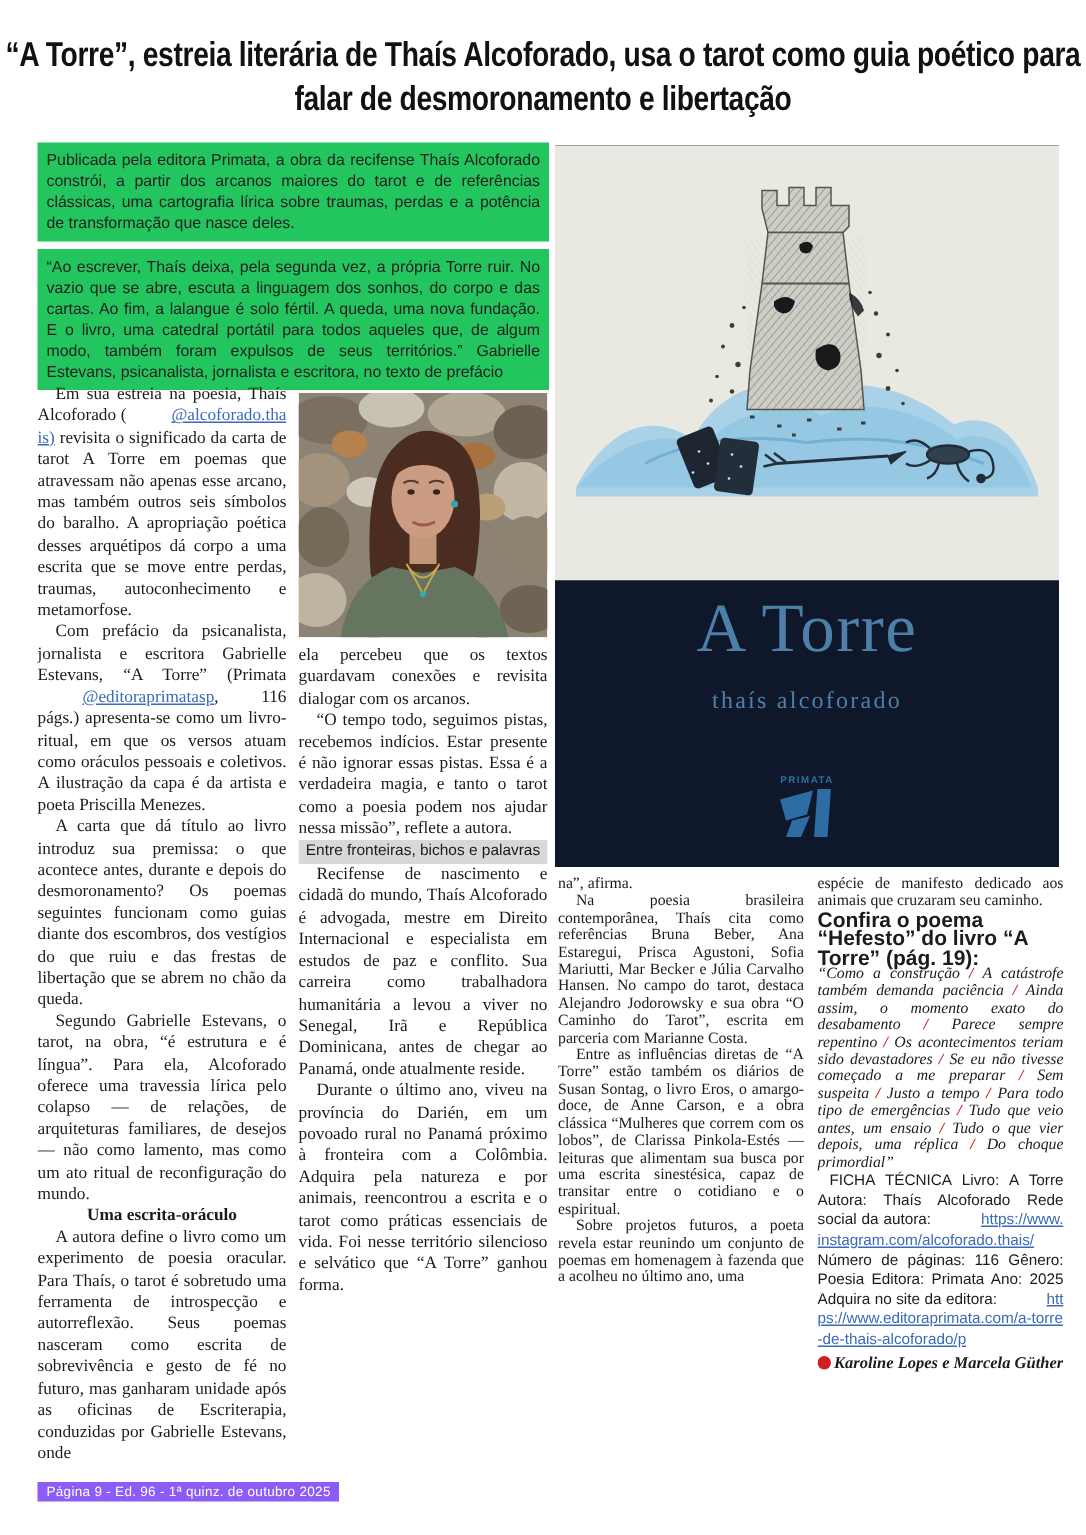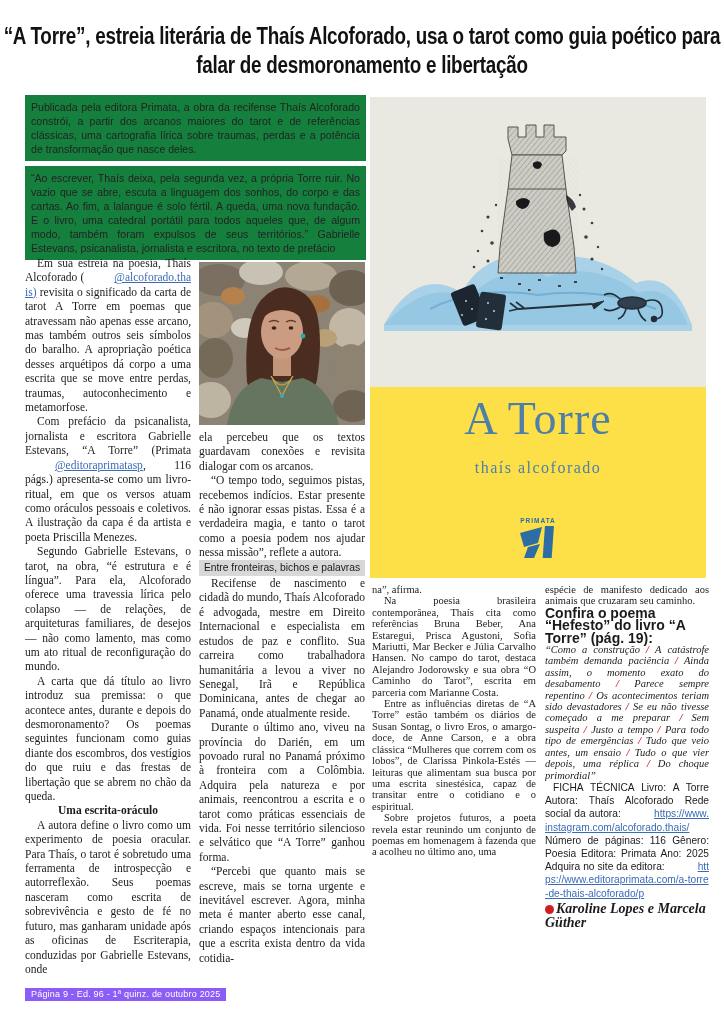--- a/index.html
+++ b/index.html
@@ -5,21 +5,21 @@
   html,body{margin:0;padding:0;background:#ffffff;}
   .page{position:relative;width:724px;height:1023px;background:#ffffff;overflow:hidden;
         font-family:"Liberation Serif",serif;color:#1b1b1b;}
   
   .headline{position:absolute;left:-80px;top:22px;width:884px;margin:0;
             transform:scaleX(.819);transform-origin:center top;
             font-family:"Liberation Sans",sans-serif;font-weight:bold;
             font-size:23px;line-height:29px;letter-spacing:-.3px;
             text-align:center;color:#111;}
   
-  .intro{position:absolute;left:25px;width:329px;margin:0;background:#15803d;
+  .intro{position:absolute;left:25px;width:329px;margin:0;background:#22c55e;
          font-family:"Liberation Sans",sans-serif;font-size:10.6px;line-height:14px;
          text-align:justify;color:#222;padding:5px 6px;}
   .intro.p1{top:95px;}
   .intro.p2{top:166px;}
   
   .col{position:absolute;text-align:justify;overflow:hidden;}
   .colA{width:166px;font-size:11.5px;line-height:14.4px;}
   .colB{width:164px;font-size:10.5px;line-height:11.4px;}
   .c1{left:25px;top:256px;height:730px;}
   .c2{left:199px;top:430px;height:556px;}
@@ -30,28 +30,28 @@
   .subc{font-weight:bold;text-align:center;}
   .subg{font-family:"Liberation Sans",sans-serif;font-weight:normal;font-size:10.3px;
         background:#d8d8d8;text-align:center;padding:1px 0;}
   .pboldsans{font-family:"Liberation Sans",sans-serif;font-weight:bold;font-size:14px;
              line-height:12.4px;margin:0;text-align:left;}
   .poem{margin:0;font-style:italic;}
   .slash{color:#cf2020;font-weight:bold;}
   .ficha{margin:0;font-family:"Liberation Sans",sans-serif;font-size:10.2px;line-height:13.2px;
          text-indent:8px;}
   .lnk{color:#3b6ab8;text-decoration:underline;cursor:pointer;word-break:break-all;padding-left:30px;}
-  .byline{margin:2px 0 0 0;font-weight:bold;font-style:italic;font-size:14px;line-height:14px;
+  .byline{margin:2px 0 0 0;font-weight:bold;font-style:italic;font-size:11px;line-height:14px;
           text-align:left;}
   .bullet{display:inline-block;width:9px;height:9px;border-radius:50%;background:#cf2020;
           margin-right:2px;vertical-align:-1px;}
   
   .photo{position:absolute;left:199px;top:262px;width:166px;height:163px;overflow:hidden;}
   
-  .cover{position:absolute;left:370px;top:97px;width:336px;height:481px;background:#fde047;}
+  .cover{position:absolute;left:370px;top:97px;width:336px;height:481px;background:#0f172a;}
   .cover-title{position:absolute;left:0;top:295px;width:100%;text-align:center;
                font-family:"Liberation Serif",serif;font-size:46px;color:#4d7fa8;letter-spacing:1px;}
   .cover-author{position:absolute;left:0;top:362px;width:100%;text-align:center;
                 font-family:"Liberation Serif",serif;font-size:16px;color:#4d7fa8;letter-spacing:1.5px;}
   .cover-logo{position:absolute;left:0;top:420px;width:100%;text-align:center;}
   .logo-text{display:block;font-family:"Liberation Sans",sans-serif;font-size:6.5px;
              letter-spacing:1px;color:#2e6da4;font-weight:bold;margin-bottom:1px;}
   
   .footer{position:absolute;left:25px;top:988px;background:#8b5cf6;color:#fff;
           font-family:"Liberation Sans",sans-serif;font-weight:normal;font-size:9px;
@@ -192,32 +192,31 @@
         <polygon points="2,8 24,2 20,18 6,22" fill="#2e6da4"></polygon>
         <polygon points="10,22 22,19 16,33 6,33" fill="#2e6da4"></polygon>
         <rect x="27" y="1" width="9" height="32" fill="#2e6da4" transform="skewX(-4)"></rect>
       </svg>
     </div>
   </div>
 
   <div class="col colA c1">
       <p class="bp ind">Em sua estreia na poesia, Thaís Alcoforado (<a class="lnk" href="#">@alcoforado.thais)</a> revisita o significado da carta de tarot A Torre em poemas que atravessam não apenas esse arcano, mas também outros seis símbolos do baralho. A apropriação poética desses arquétipos dá corpo a uma escrita que se move entre perdas, traumas, autoconhecimento e metamorfose.</p>
       <p class="bp ind">Com prefácio da psicanalista, jornalista e escritora Gabrielle Estevans, “A Torre” (Primata <a class="lnk" href="#">@editoraprimatasp</a>, 116 págs.) apresenta-se como um livro-ritual, em que os versos atuam como oráculos pessoais e coletivos. A ilustração da capa é da artista e poeta Priscilla Menezes.</p>
+      <p class="bp ind">A carta que dá título ao livro introduz sua premissa: o que acontece antes, durante e depois do desmoronamento? Os poemas seguintes funcionam como guias diante dos escombros, dos vestígios do que ruiu e das frestas de libertação que se abrem no chão da queda.</p>
       <p class="bp ind">Segundo Gabrielle Estevans, o tarot, na obra, “é estrutura e é língua”. Para ela, Alcoforado oferece uma travessia lírica pelo colapso — de relações, de arquiteturas familiares, de desejos — não como lamento, mas como um ato ritual de reconfiguração do mundo.</p>
-      <p class="bp ind">A carta que dá título ao livro introduz sua premissa: o que acontece antes, durante e depois do desmoronamento? Os poemas seguintes funcionam como guias diante dos escombros, dos vestígios do que ruiu e das frestas de libertação que se abrem no chão da queda.</p>
       <div class="subc">Uma escrita-oráculo</div>
       <p class="bp ind">A autora define o livro como um experimento de poesia oracular. Para Thaís, o tarot é sobretudo uma ferramenta de introspecção e autorreflexão. Seus poemas nasceram como escrita de sobrevivência e gesto de fé no futuro, mas ganharam unidade após as oficinas de Escriterapia, conduzidas por Gabrielle Estevans, onde</p>
     </div>
   <div class="col colA c2">
       <p class="bp">ela percebeu que os textos guardavam conexões e revisita dialogar com os arcanos.</p>
       <p class="bp ind">“O tempo todo, seguimos pistas, recebemos indícios. Estar presente é não ignorar essas pistas. Essa é a verdadeira magia, e tanto o tarot como a poesia podem nos ajudar nessa missão”, reflete a autora.</p>
       <div class="subg">Entre fronteiras, bichos e palavras</div>
       <p class="bp ind">Recifense de nascimento e cidadã do mundo, Thaís Alcoforado é advogada, mestre em Direito Internacional e especialista em estudos de paz e conflito. Sua carreira como trabalhadora humanitária a levou a viver no Senegal, Irã e República Dominicana, antes de chegar ao  Panamá, onde atualmente reside.</p>
       <p class="bp ind">Durante o último ano, viveu na província do Darién, em um povoado rural no Panamá próximo à fronteira com a Colômbia. Adquira pela natureza e por animais, reencontrou a escrita e o tarot como práticas essenciais de vida. Foi nesse território silencioso e selvático que “A Torre” ganhou forma.</p>
-      <p class="bp ind">“Percebi que quanto mais se escreve, mais se torna urgente e inevitável escrever. Agora, minha meta é manter aberto esse canal, criando espaços intencionais para que a escrita exista dentro da vida cotidia-</p>
     </div>
   <div class="col colB c3">
       <p class="bp">na”, afirma.</p>
       <p class="bp ind">Na poesia brasileira contemporânea, Thaís cita como referências Bruna Beber, Ana Estaregui, Prisca Agustoni, Sofia Mariutti, Mar Becker e Júlia Carvalho Hansen. No campo do tarot, destaca Alejandro Jodorowsky e sua obra “O Caminho do Tarot”, escrita em parceria com Marianne Costa.</p>
       <p class="bp ind">Entre as influências diretas de “A Torre” estão também os diários de Susan Sontag, o livro Eros, o amargo-doce, de Anne Carson, e a obra clássica “Mulheres que correm com os lobos”, de Clarissa Pinkola-Estés — leituras que alimentam sua busca por uma escrita sinestésica, capaz de transitar entre o cotidiano e o espiritual.</p>
       <p class="bp ind">Sobre projetos futuros, a poeta revela estar reunindo um conjunto de poemas em homenagem à fazenda que a acolheu no último ano, uma</p>
     </div>
   <div class="col colB c4">
       <p class="bp">espécie de manifesto dedicado aos animais que cruzaram seu caminho.</p>
       <p class="pboldsans">Confira o poema “Hefesto” do livro “A Torre” (pág. 19):</p>

